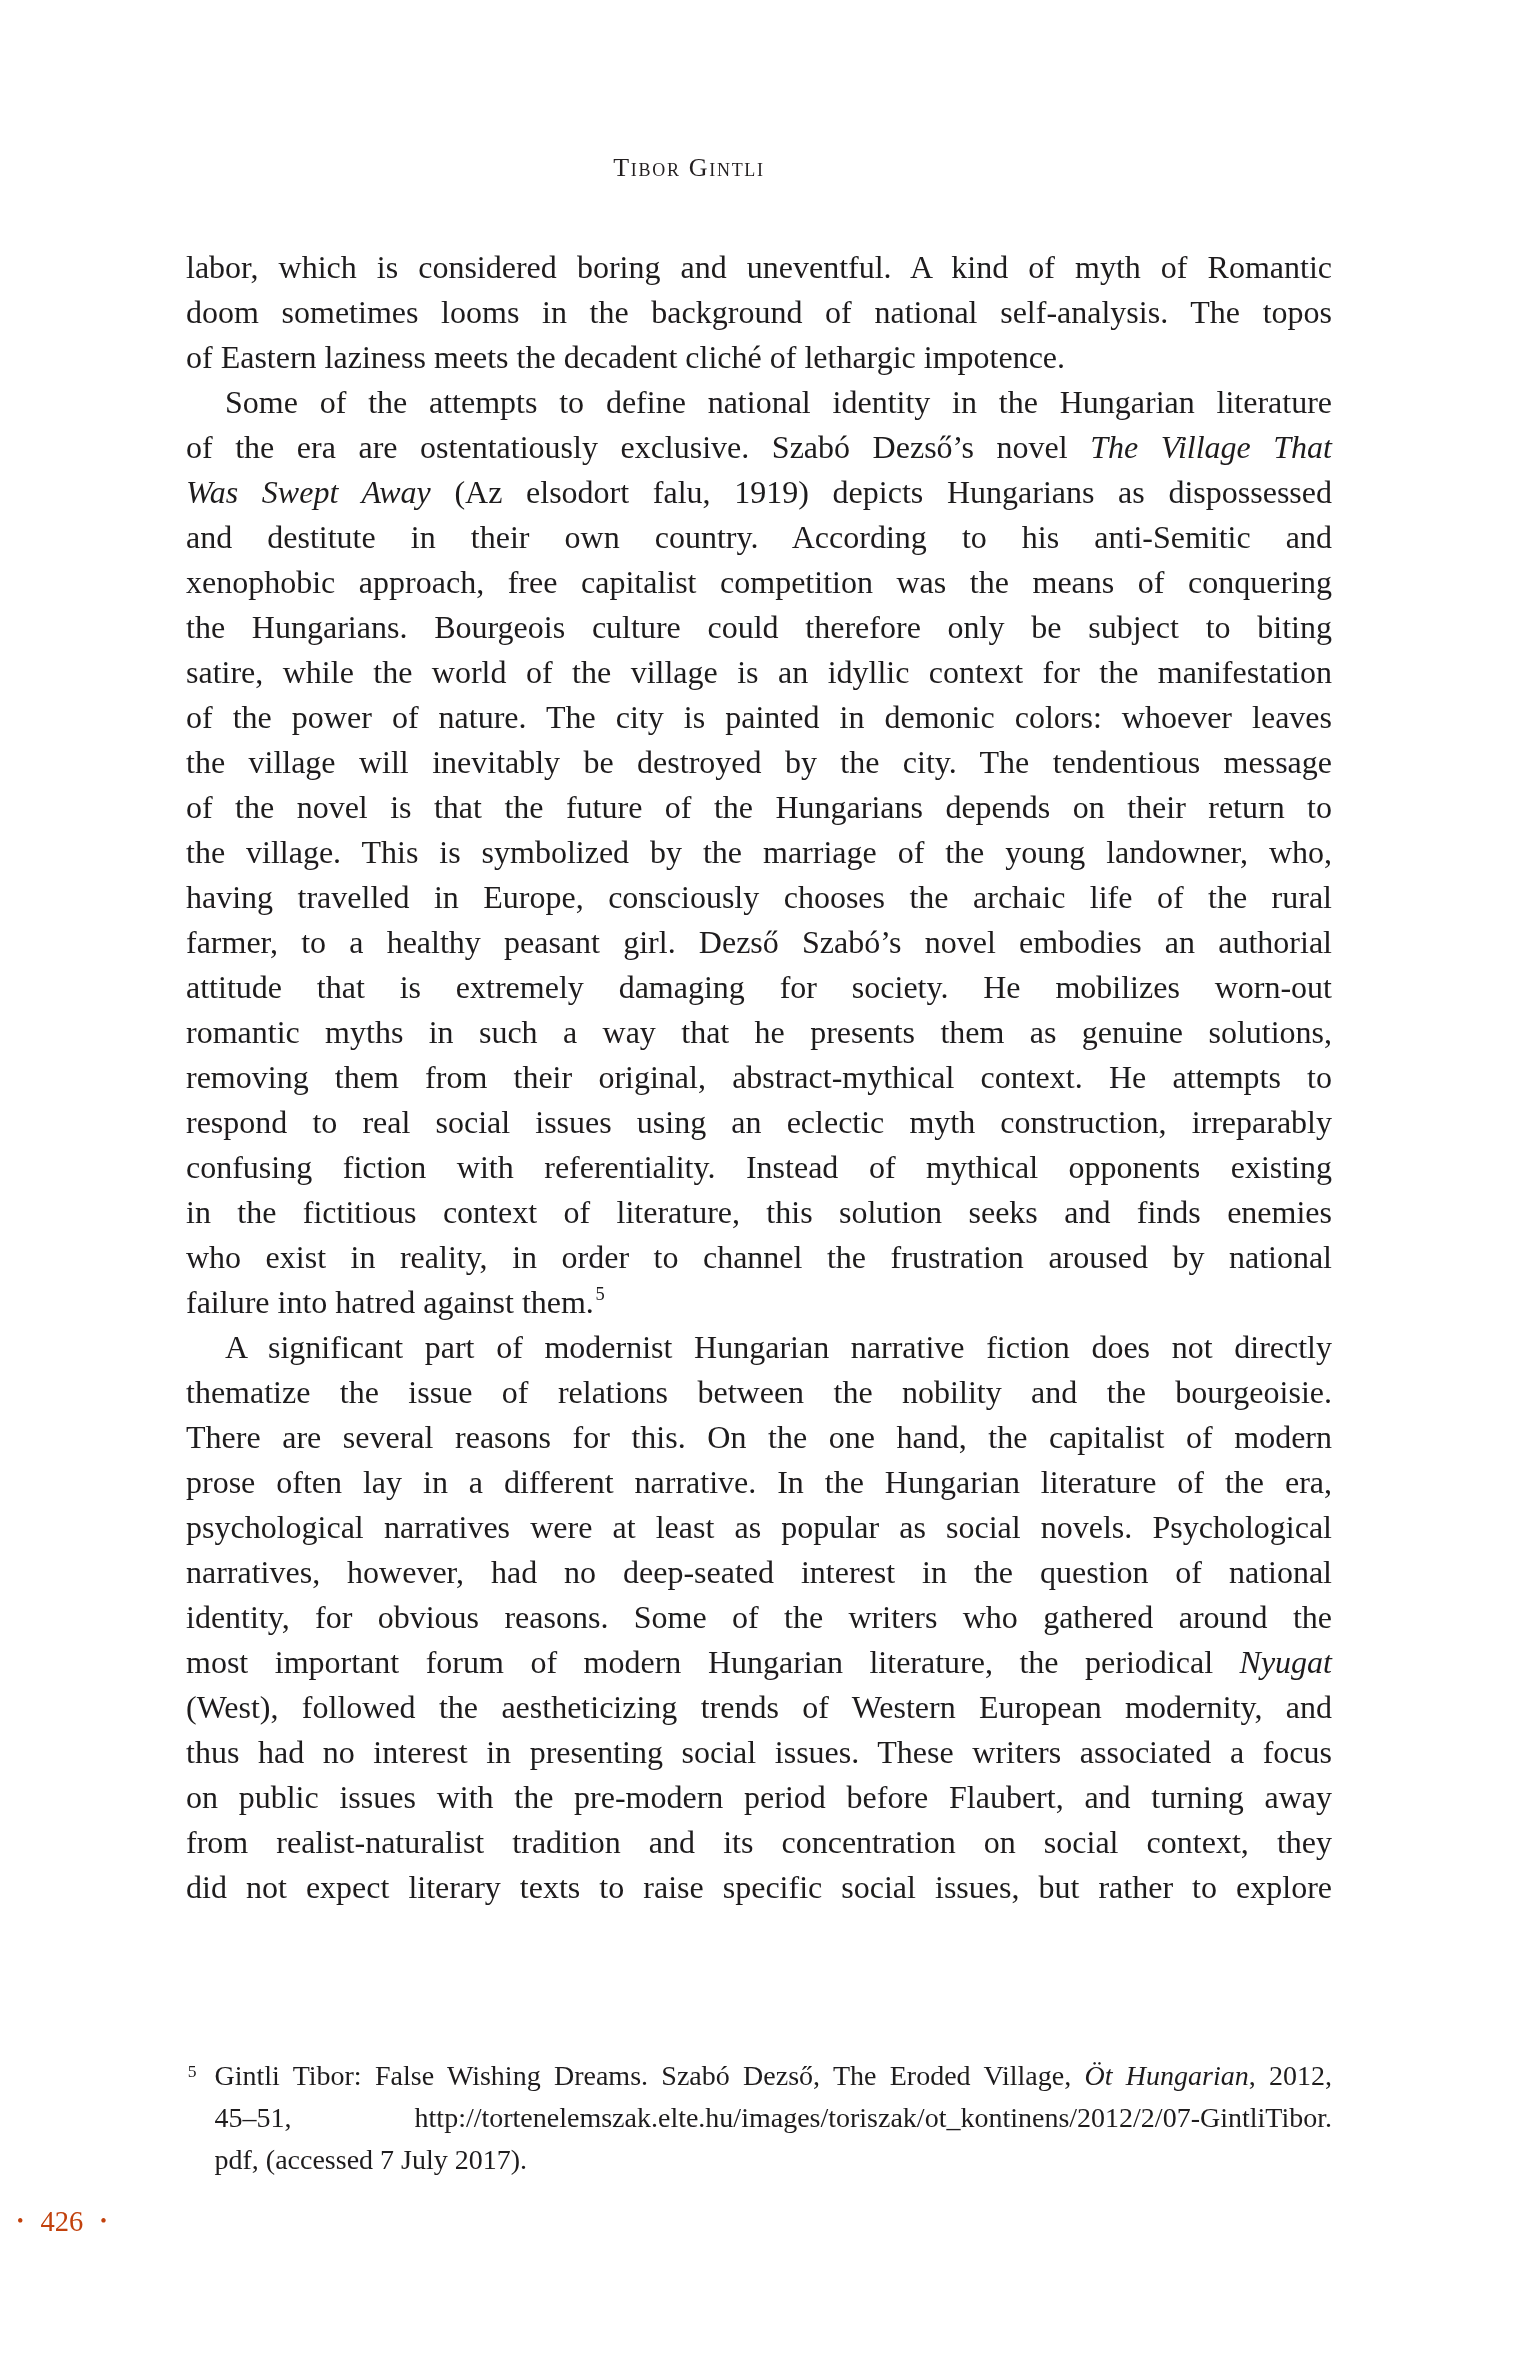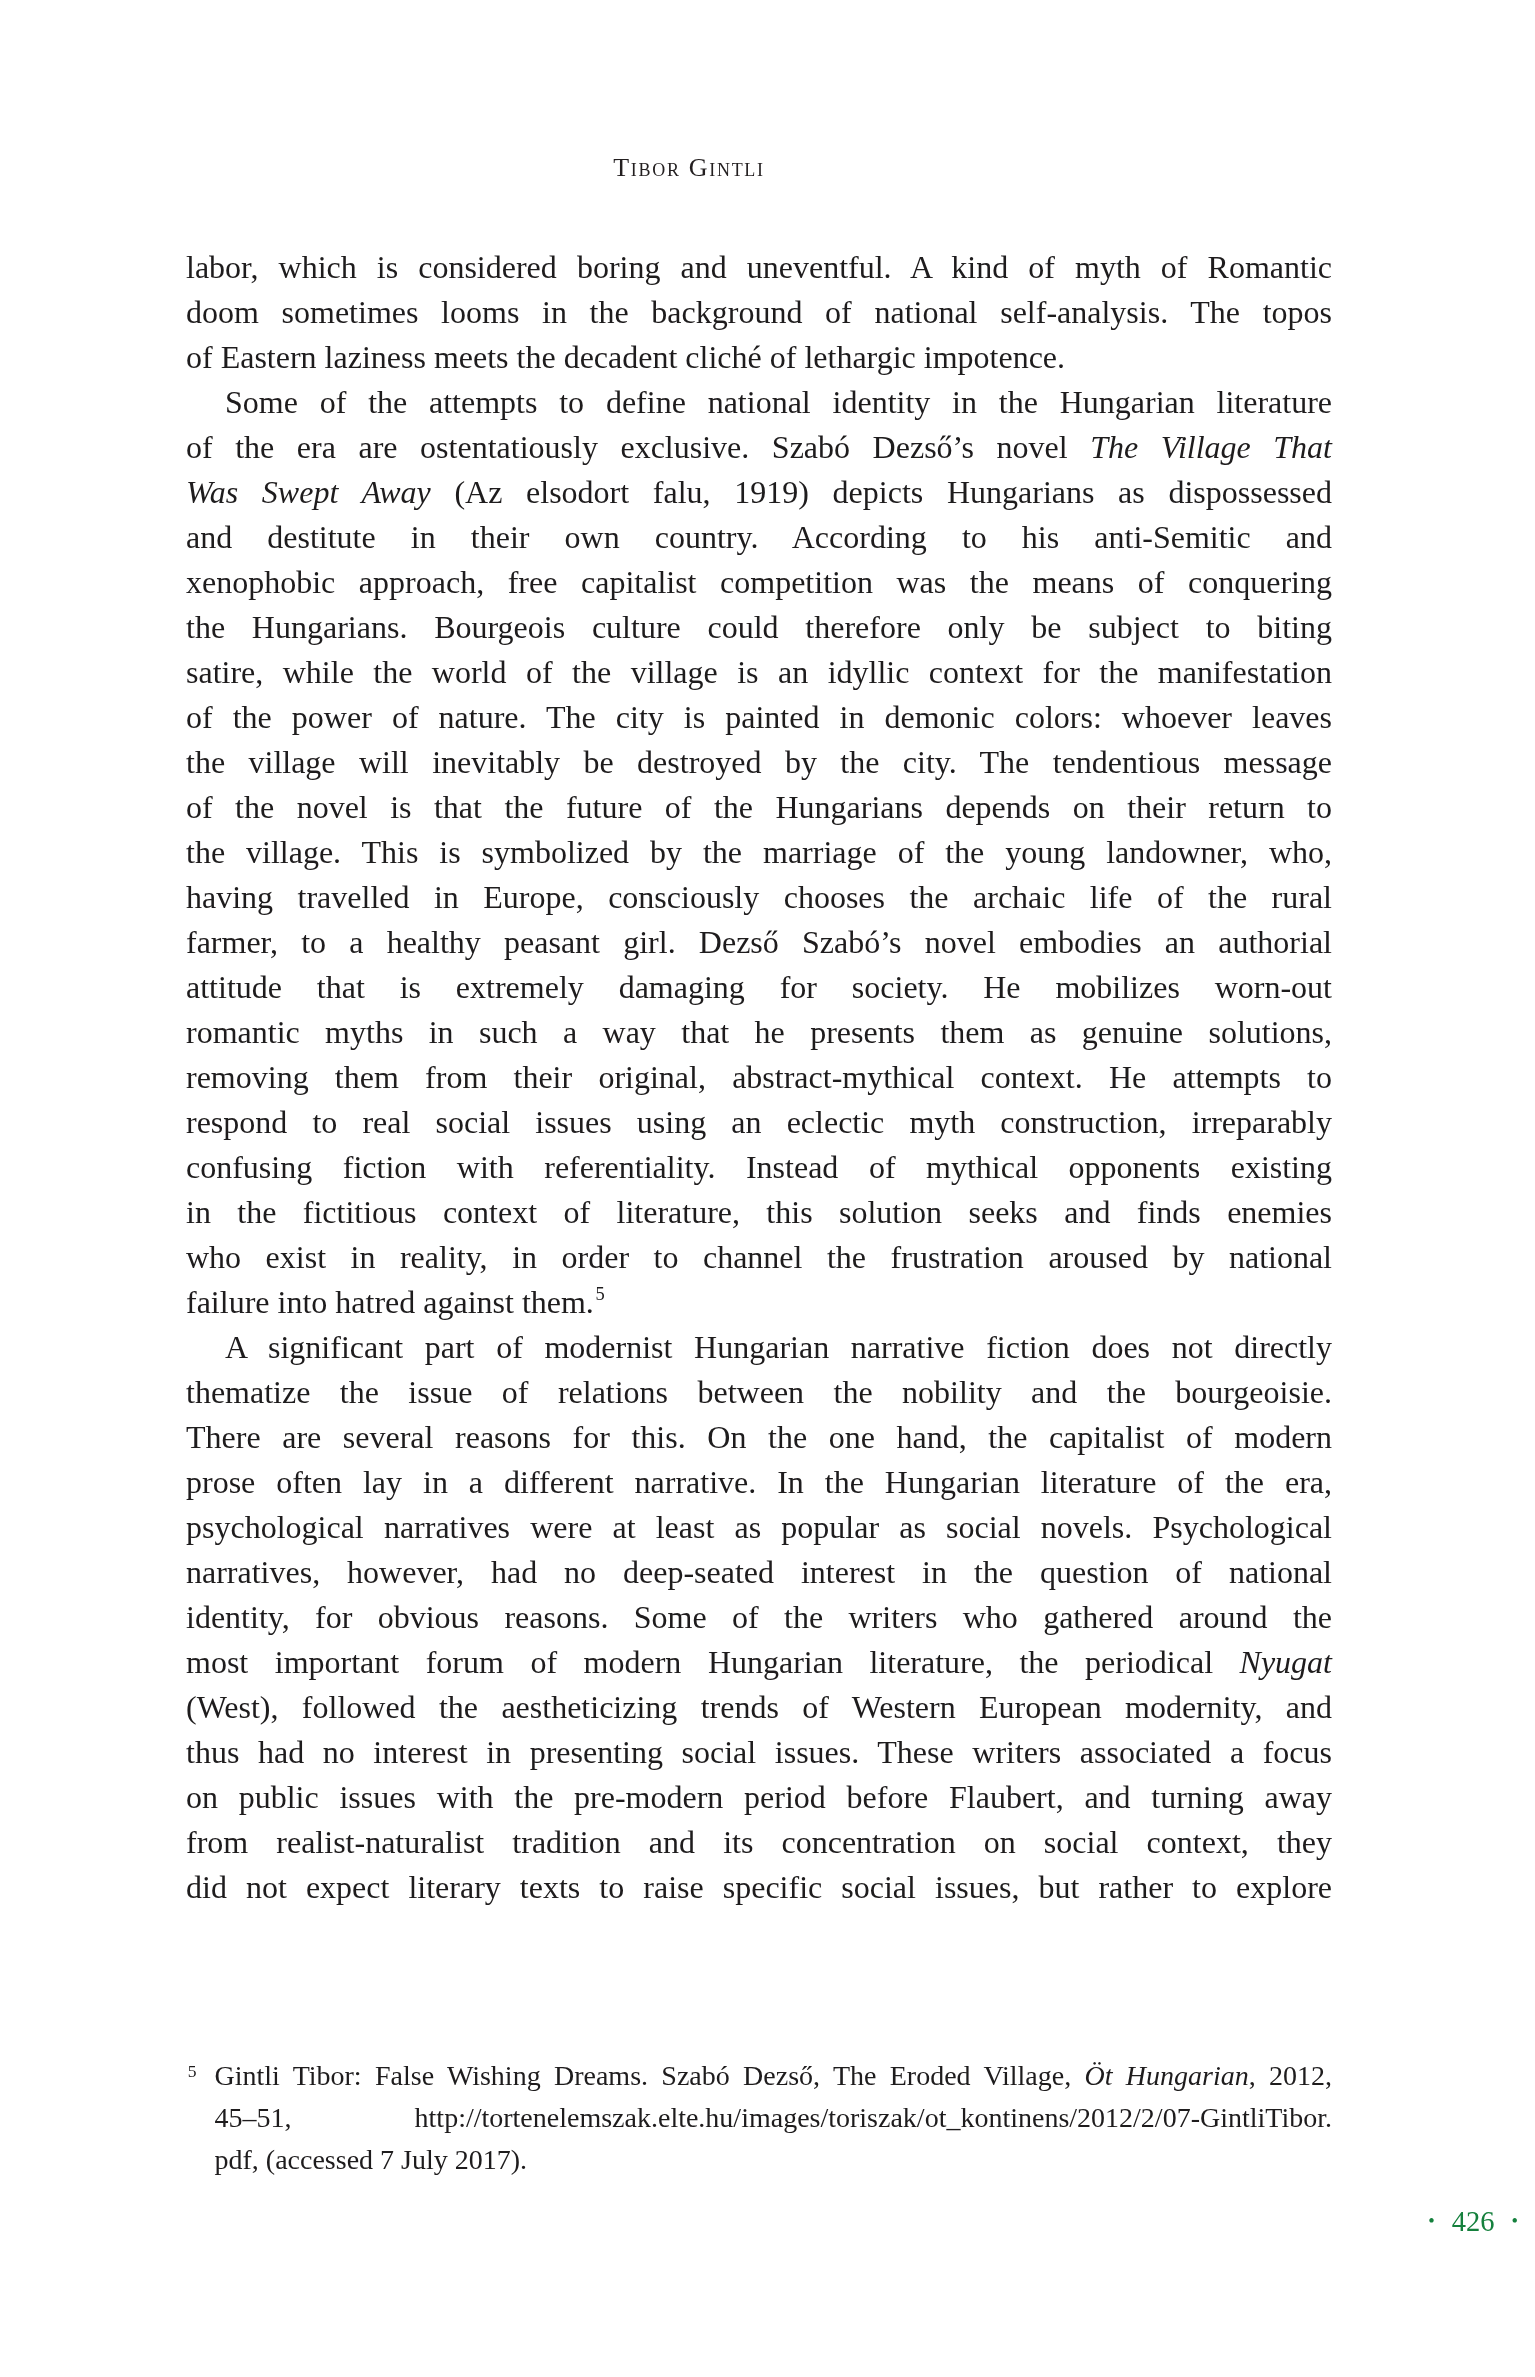--- a/index.html
+++ b/index.html
@@ -81,23 +81,23 @@
       position: absolute;
       left: 1.7px;
       top: -5px;
       font-size: 17.6px;
     }
     .page-number {
       position: absolute;
       top: 2206px;
       left: 0;
       width: 1535px;
-      text-align: right;
+      text-align: left;
       font-size: 28.5px;
-      color: #15803d;
+      color: #c2410c;
     }
     .bullet {
       font-size: 18.5px;
       position: relative;
       top: -4.2px;
       margin: 0 17px;
     }
   </style>
 </head>
 <body>

